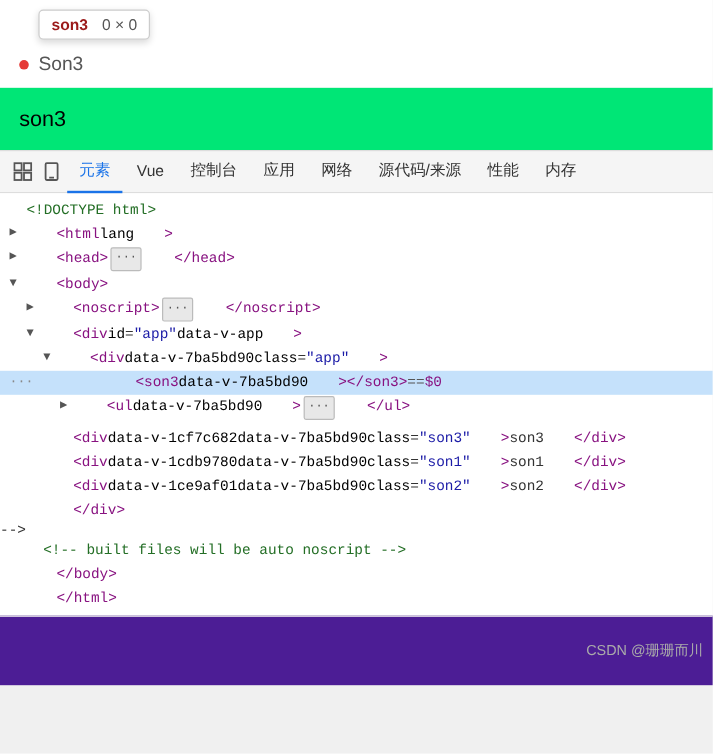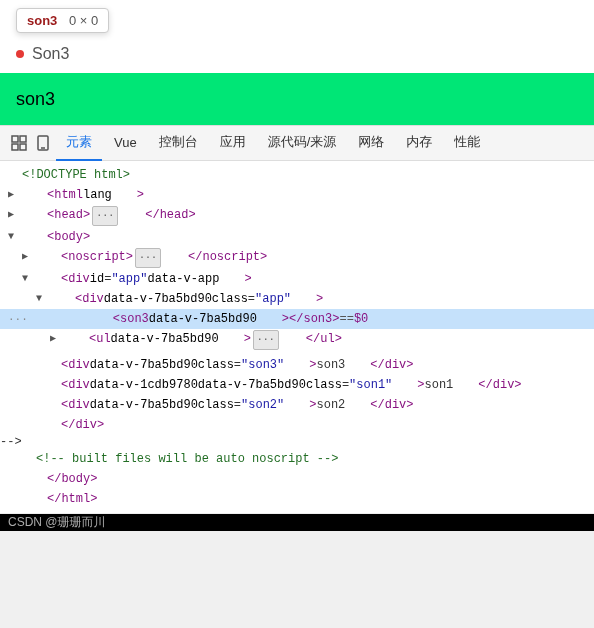--- a/index.html
+++ b/index.html
@@ -21,21 +21,21 @@
     .tooltip-box {
       display: inline-block;
       border: 1px solid #ccc;
       background: #fff;
       padding: 4px 10px;
       border-radius: 4px;
       font-size: 13px;
       color: #333;
       box-shadow: 0 2px 6px rgba(0,0,0,0.15);
       margin-bottom: 6px;
-      margin-left: 4px;
+      margin-left: 20px;
     }
 
     .tooltip-name {
       color: #9b1a1a;
       font-weight: bold;
       margin-right: 8px;
     }
 
     .tooltip-coords {
       color: #555;
@@ -168,25 +168,25 @@
       border-radius: 2px;
       font-size: 10px;
       padding: 0 3px;
       color: #555;
       margin: 0 2px;
       cursor: pointer;
     }
 
     
     .bottom-bar {
-      background: #000000;
-      display: flex;
-      justify-content: flex-start;
-      align-items: center;
-      padding: 0 8px;
+      background: #4c1d95;
+      display: flex;
+      justify-content: flex-end;
+      align-items: center;
+      padding: 20px 8px;
       border-top: 1px solid #eee;
     }
 
     .csdn-watermark {
       font-size: 12px;
       color: #aaa;
     }
   </style>
 </head>
 <body>
@@ -221,24 +221,24 @@
     <svg width="14" height="16" viewBox="0 0 14 16" fill="none">
       <rect x="2" y="1" width="10" height="14" rx="1" stroke="#555" stroke-width="1.5" fill="none"></rect>
       <line x1="5" y1="13" x2="9" y2="13" stroke="#555" stroke-width="1.5"></line>
     </svg>
   </div>
 
   <div class="toolbar-tab active">元素</div>
   <div class="toolbar-tab">Vue</div>
   <div class="toolbar-tab">控制台</div>
   <div class="toolbar-tab">应用</div>
+  <div class="toolbar-tab">网络</div>
   <div class="toolbar-tab">源代码/来源</div>
-  <div class="toolbar-tab">网络</div>
+  <div class="toolbar-tab">性能</div>
   <div class="toolbar-tab">内存</div>
-  <div class="toolbar-tab">性能</div>
 </div>
 
 <div class="devtools-panel">
 
   
   <div class="code-line">
     <span class="arrow empty">▶</span>
     <span class="comment">&lt;!DOCTYPE html&gt;</span>
   </div>
 
@@ -318,20 +318,21 @@
   </div>
 
   
   <div class="code-line" style="height:4px;"></div>
 
   
   <div class="code-line">
     <span class="indent" style="width:14px"></span>
     <span class="arrow empty">▶</span>
     <span class="tag">&lt;div</span>
+    <span> <span class="attr-name">data-v-1cf7c682</span></span>
     <span> <span class="attr-name">data-v-7ba5bd90</span></span>
     <span> <span class="attr-name">class</span>=<span class="attr-value">"son3"</span></span>
     <span class="tag">&gt;</span>
     <span style="color:#333;"> son3 </span>
     <span class="tag">&lt;/div&gt;</span>
   </div>
 
   
   <div class="code-line">
     <span class="indent" style="width:14px"></span>
@@ -343,20 +344,21 @@
     <span class="tag">&gt;</span>
     <span style="color:#333;"> son1 </span>
     <span class="tag">&lt;/div&gt;</span>
   </div>
 
   
   <div class="code-line">
     <span class="indent" style="width:14px"></span>
     <span class="arrow empty">▶</span>
     <span class="tag">&lt;div</span>
+    <span> <span class="attr-name">data-v-1ce9af01</span></span>
     <span> <span class="attr-name">data-v-7ba5bd90</span></span>
     <span> <span class="attr-name">class</span>=<span class="attr-value">"son2"</span></span>
     <span class="tag">&gt;</span>
     <span style="color:#333;"> son2 </span>
     <span class="tag">&lt;/div&gt;</span>
   </div>
 
   
   <div class="code-line">
     <span class="indent" style="width:14px"></span>

